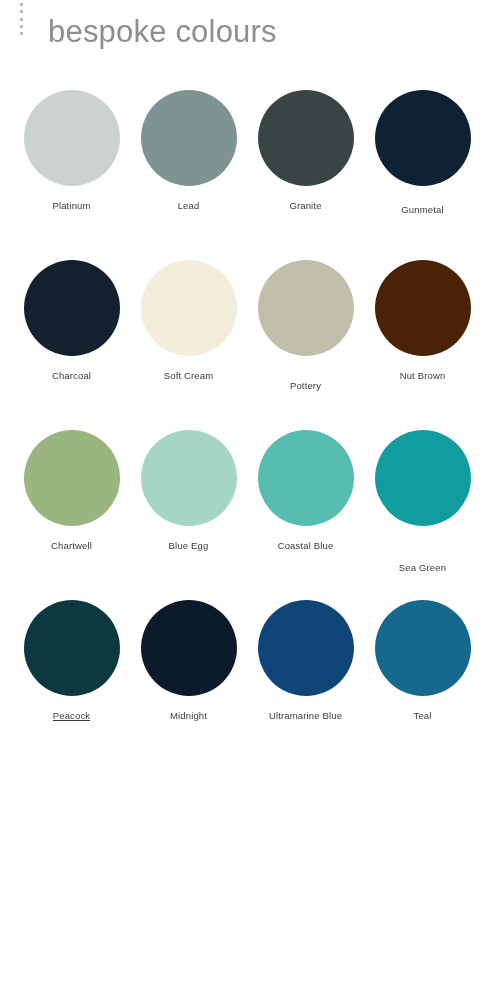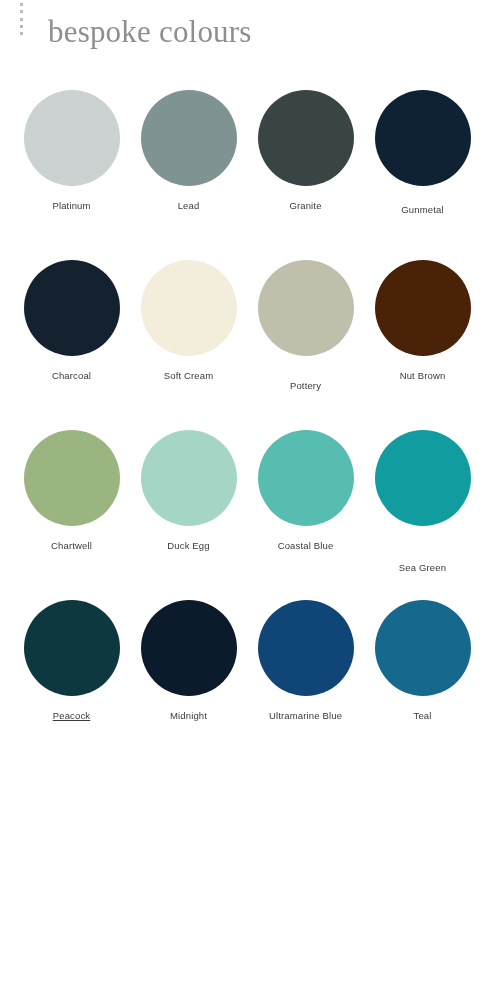--- a/index.html
+++ b/index.html
@@ -24,21 +24,20 @@
     background: #ffffff;
   }
 
   
   .header {
     position: absolute;
     left: 0;
     top: 0;
     width: 500px;
     height: 76px;
-    font-family: Liberation Serif, serif;
   }
   .dot-rail {
     position: absolute;
     left: 19px;
     top: 3px;
     width: 4px;
     height: 32px;
     display: flex;
     flex-direction: column;
     justify-content: space-between;
@@ -154,21 +153,21 @@
           <div class="swatch-label" style="color: rgb(58, 58, 58);">Nut Brown</div>
         </div>
       </div>
       <div class="swatch-row">
         <div class="swatch">
           <div class="swatch-disc" title="#9ab57f" style="background: rgb(154, 181, 127);"></div>
           <div class="swatch-label" style="color: rgb(58, 58, 58);">Chartwell</div>
         </div>
         <div class="swatch">
           <div class="swatch-disc" title="#a5d6c5" style="background: rgb(165, 214, 197);"></div>
-          <div class="swatch-label" style="color: rgb(58, 58, 58);">Duck Egg</div>
+          <div class="swatch-label" style="color: rgb(58, 58, 58);">Blue Egg</div>
         </div>
         <div class="swatch">
           <div class="swatch-disc" title="#56bdb0" style="background: rgb(86, 189, 176);"></div>
           <div class="swatch-label" style="color: rgb(58, 58, 58);">Coastal Blue</div>
         </div>
         <div class="swatch">
           <div class="swatch-disc" title="#119ca0" style="background: rgb(17, 156, 160);"></div>
           <div class="swatch-label" style="color: rgb(58, 58, 58); margin-top: 36px;">Sea Green</div>
         </div>
       </div>

